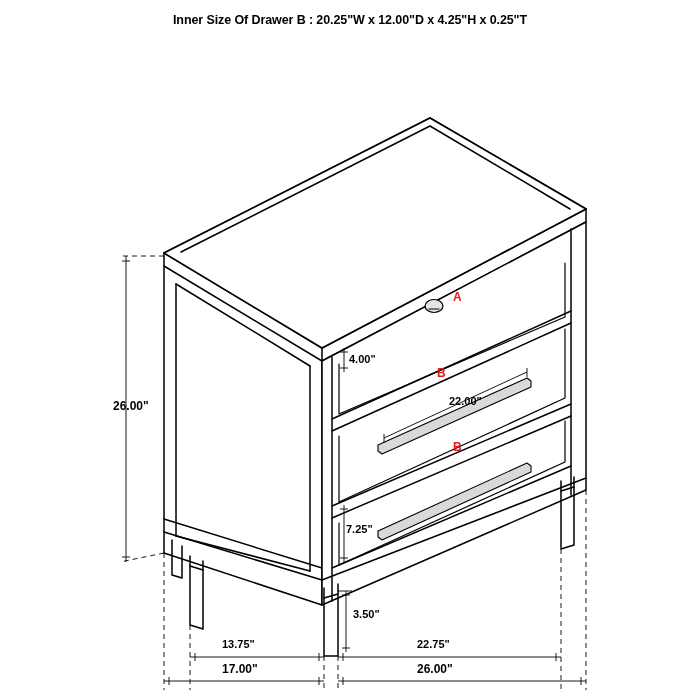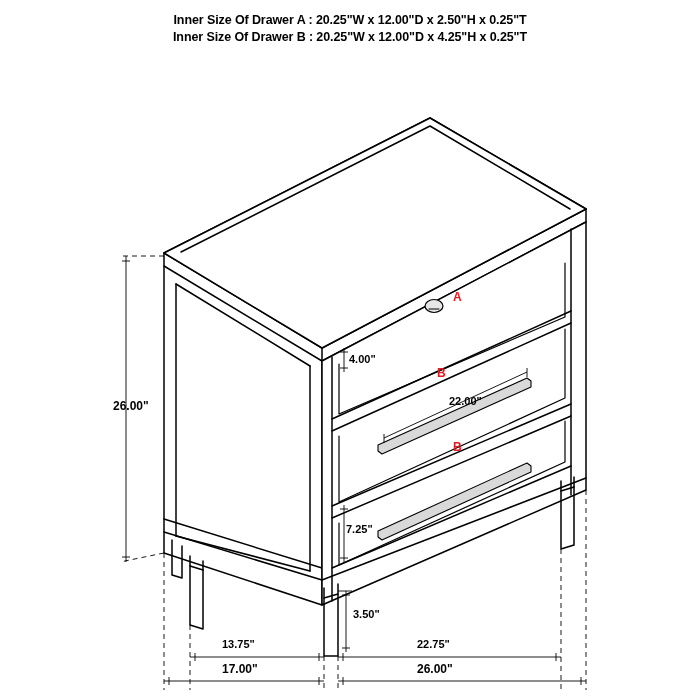--- a/index.html
+++ b/index.html
@@ -37,21 +37,20 @@
     color:#000;
     white-space:nowrap;
   }
   .lbl.red{color:#e31b23;font-size:12px;}
   .lbl.big{font-size:12px;}
 </style>
 </head>
 <body>
 
 <div class="header">
-  <div class="line">Inner Size Of Drawer A : 20.25"W x 12.00"D x 2.50"H x 0.25"T</div>
   <div class="line">Inner Size Of Drawer B : 20.25"W x 12.00"D x 4.25"H x 0.25"T</div>
 </div>
 
 <div class="stage">
 <svg width="700" height="700" viewBox="0 0 700 700" xmlns="http://www.w3.org/2000/svg">
 
   <g fill="none" stroke="#000" stroke-width="1.5" stroke-linejoin="round" stroke-linecap="round">
 
     <g>
       <polygon points="164,253 430,118 586,209 322,348" fill="#ffffff" stroke="#000" stroke-width="1.6"></polygon>

